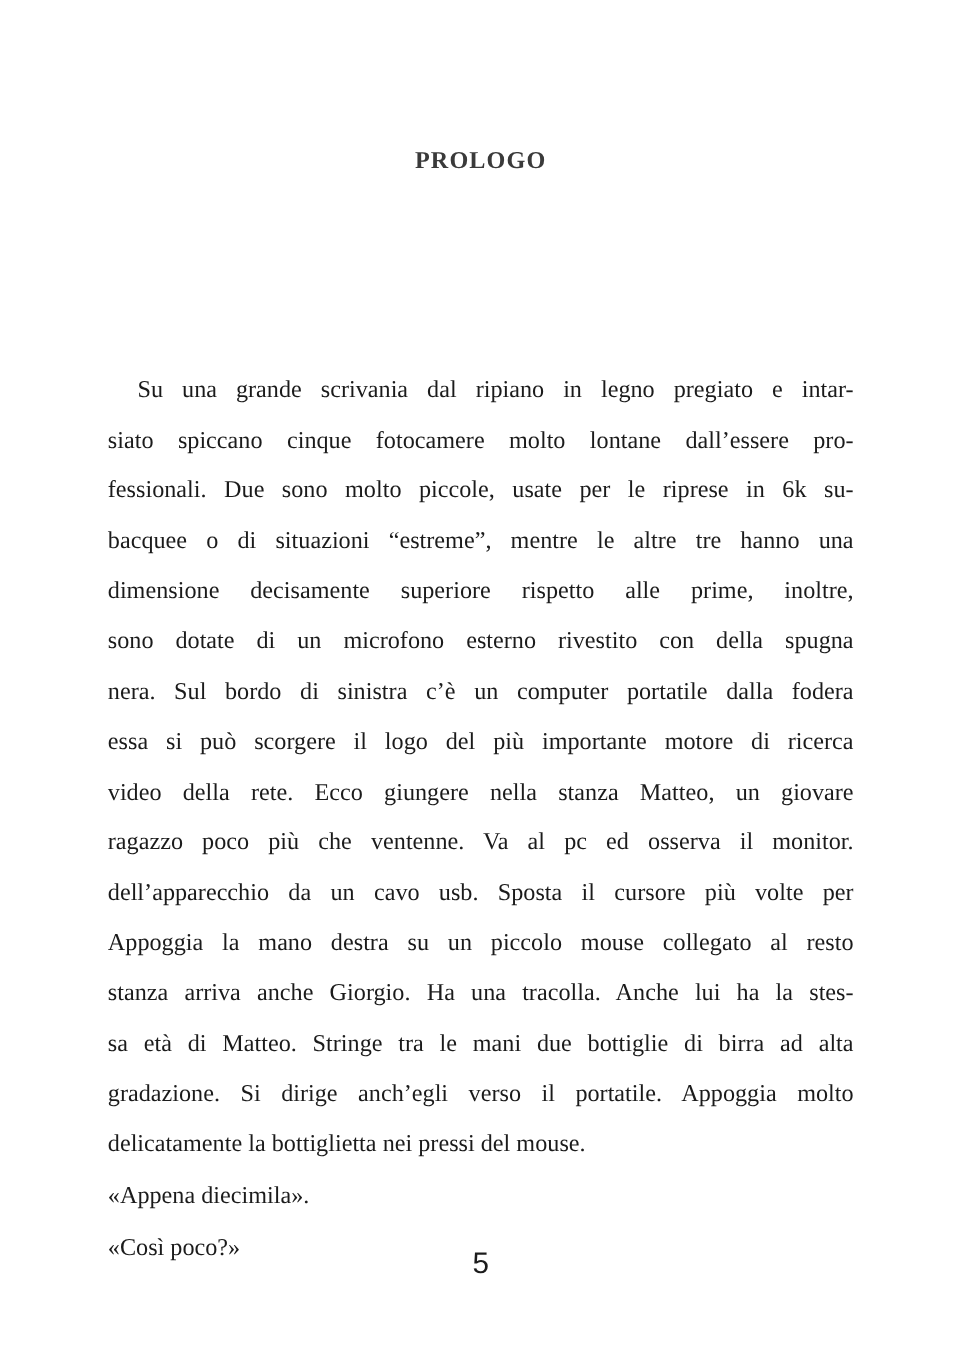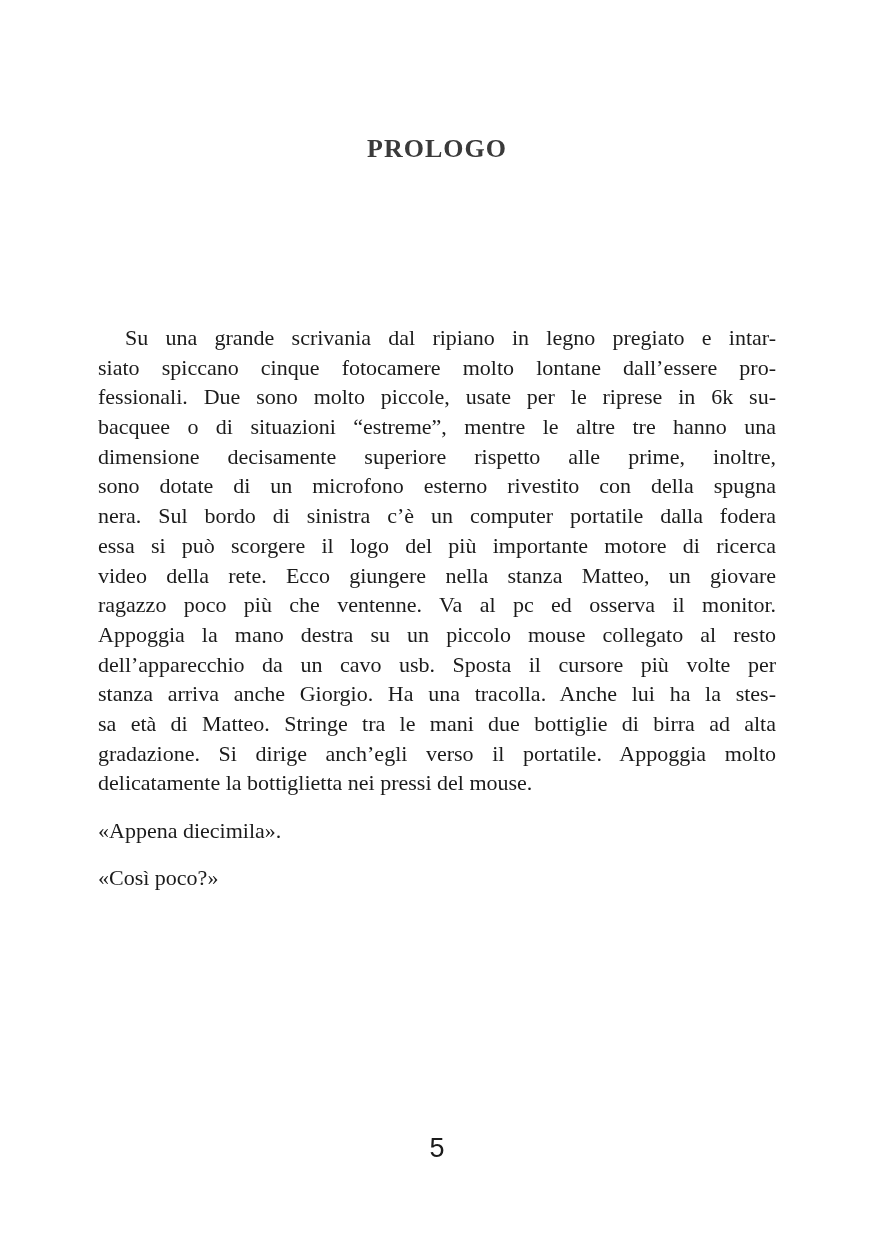--- a/index.html
+++ b/index.html
@@ -15,21 +15,21 @@
     font-family: "Liberation Serif", serif;
     overflow: hidden;
   }
   .chapter-title {
     position: absolute;
     top: 133px;
     left: 0;
     width: 100%;
     margin: 0;
     text-align: center;
-    font-size: 26px;
+    font-size: 22px;
     font-weight: bold;
     letter-spacing: 1px;
     line-height: 1.2;
     color: #3a3a3a;
   }
   .body-text {
     position: absolute;
     top: 323px;
     left: 98px;
     width: 678px;
@@ -37,20 +37,21 @@
     line-height: 29.7px;
     color: #1b1b1b;
   }
   .paragraph { margin: 0; }
   .paragraph + .paragraph { margin-top: 17.6px; }
   
   .line {
     text-align: justify;
     height: 29.7px;
     overflow: hidden;
+    margin-top: 16px;
   }
   .line::after {
     content: "";
     display: inline-block;
     width: 100%;
   }
   .line.last::after { content: none; }
   .line.indent { text-indent: 27px; }
   .page-number {
     position: absolute;
@@ -75,22 +76,22 @@
         <div class="line indent">Su una grande scrivania dal ripiano in legno pregiato e intar-</div>
         <div class="line">siato spiccano cinque fotocamere molto lontane dall’essere pro-</div>
         <div class="line">fessionali. Due sono molto piccole, usate per le riprese in 6k su-</div>
         <div class="line">bacquee o di situazioni “estreme”, mentre le altre tre hanno una</div>
         <div class="line">dimensione decisamente superiore rispetto alle prime, inoltre,</div>
         <div class="line">sono dotate di un microfono esterno rivestito con della spugna</div>
         <div class="line">nera. Sul bordo di sinistra c’è un computer portatile dalla fodera</div>
         <div class="line">essa si può scorgere il logo del più importante motore di ricerca</div>
         <div class="line">video della rete. Ecco giungere nella stanza Matteo, un giovare</div>
         <div class="line">ragazzo poco più che ventenne. Va al pc ed osserva il monitor.</div>
+        <div class="line">dell’apparecchio da un cavo usb. Sposta il cursore più volte per</div>
         <div class="line">Appoggia la mano destra su un piccolo mouse collegato al resto</div>
-        <div class="line">dell’apparecchio da un cavo usb. Sposta il cursore più volte per</div>
         <div class="line">stanza arriva anche Giorgio. Ha una tracolla. Anche lui ha la stes-</div>
         <div class="line">sa età di Matteo. Stringe tra le mani due bottiglie di birra ad alta</div>
         <div class="line">gradazione. Si dirige anch’egli verso il portatile. Appoggia molto</div>
         <div class="line last">delicatamente la bottiglietta nei pressi del mouse.</div>
       </div>
       <div class="paragraph">
         <div class="line last">«Appena diecimila».</div>
       </div>
       <div class="paragraph">
         <div class="line last">«Così poco?»</div>

